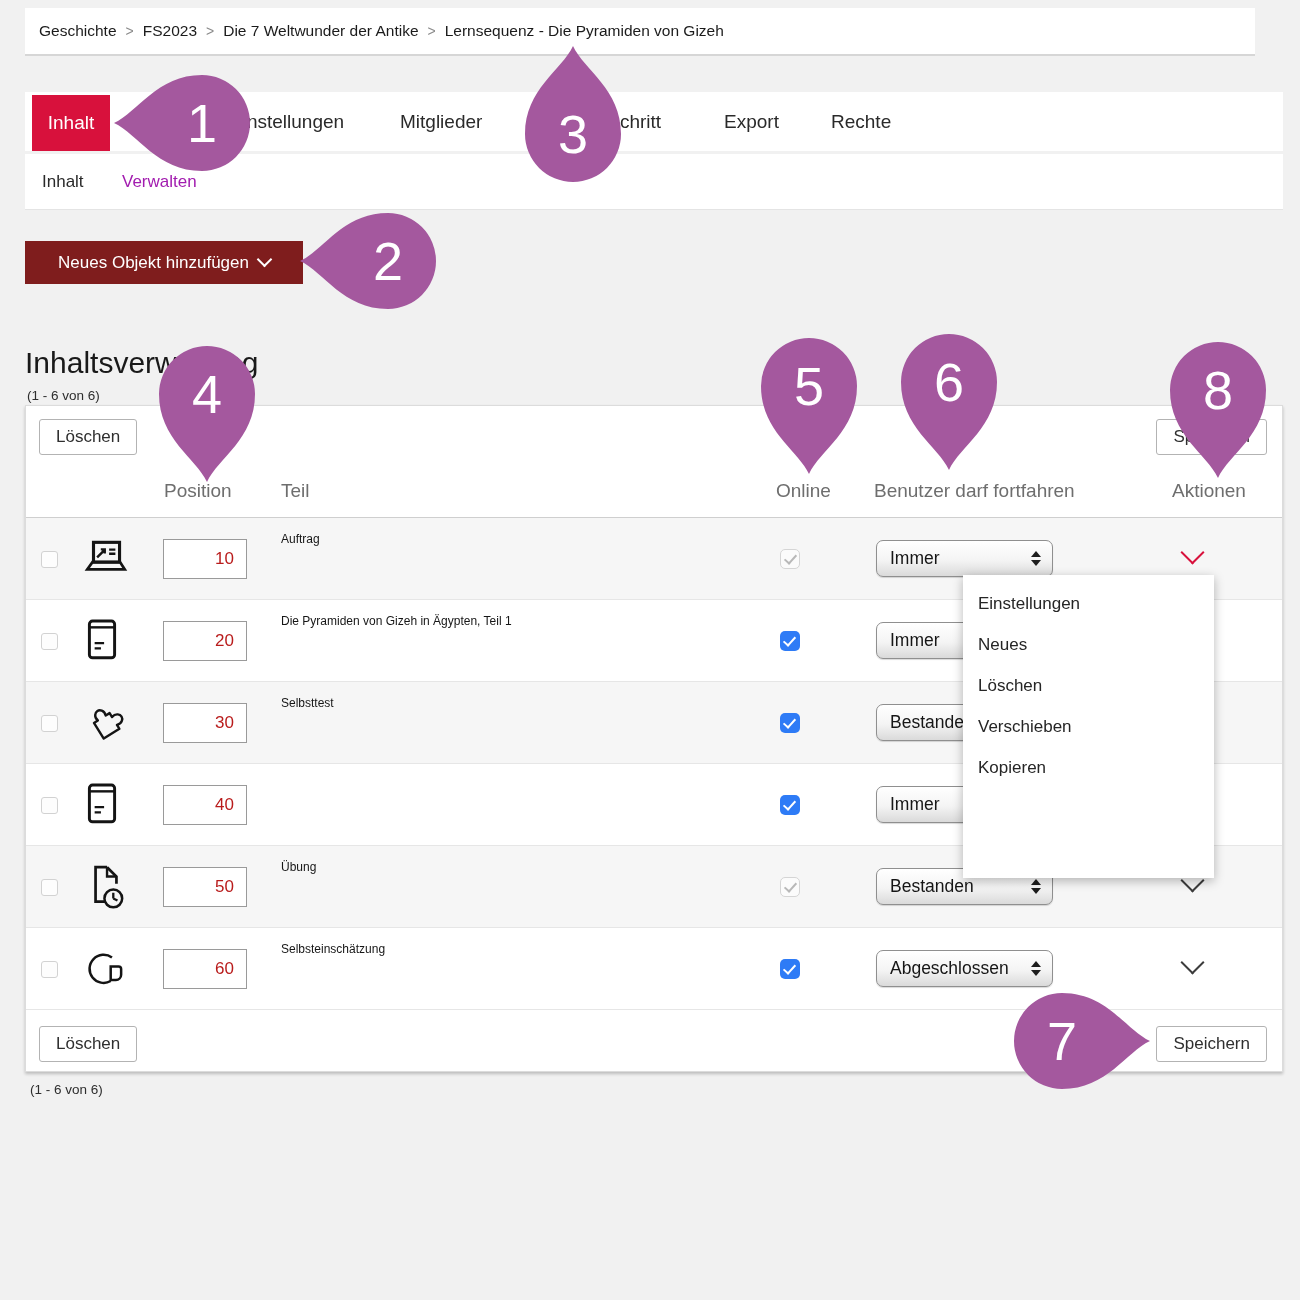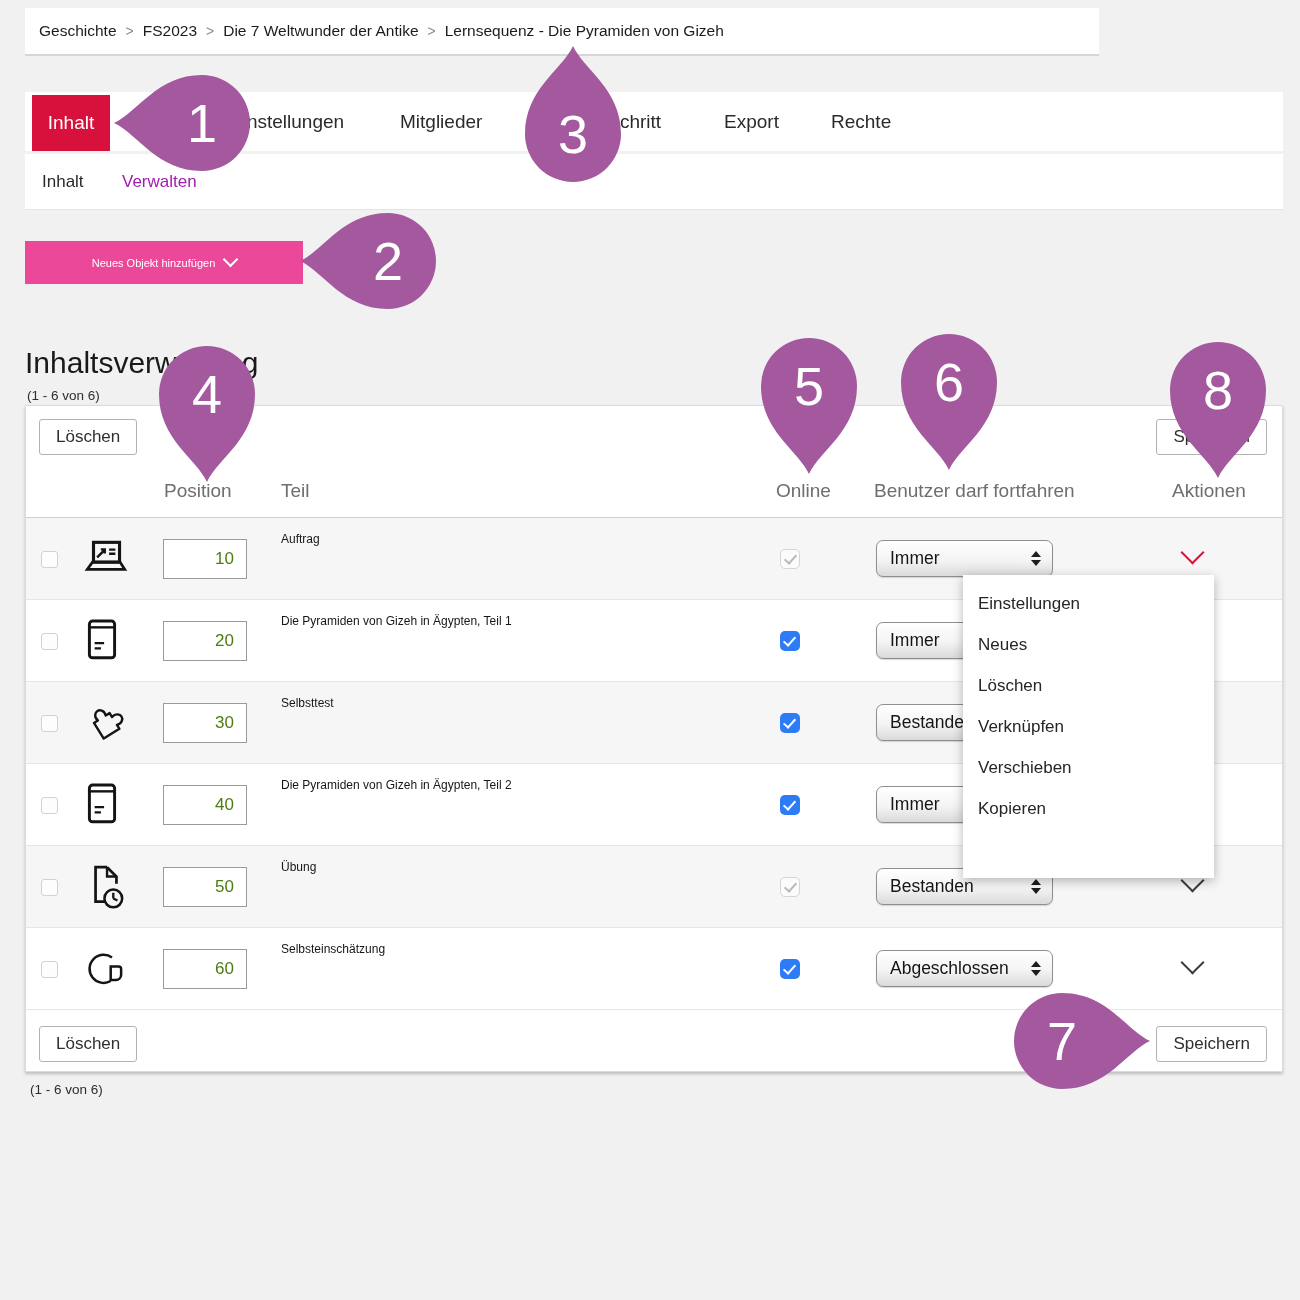--- a/index.html
+++ b/index.html
@@ -8,21 +8,21 @@
     font-family:"Liberation Sans", sans-serif;
     background:#f1f1f1;
     position:relative;
     overflow:hidden;
     color:#1b1b1b;
   }
   .abs { position:absolute; }
 
   
   .breadcrumb-bar {
-    left:25px; top:8px; width:1074px; height:48px;
+    left:25px; top:8px; width:1230px; height:48px;
     background:#fff; border-bottom:2px solid #d6d6d6;
     display:flex; align-items:center; padding-left:14px;
     font-size:15.5px; color:#1b1b1b;
   }
   .breadcrumb-bar .sep { color:#8a8a8a; margin:0 9px; font-size:14px; }
   .crumb { cursor:pointer; }
 
   .tabbar {
     left:25px; top:92px; width:1258px; height:59px;
     background:#fff;
@@ -38,21 +38,21 @@
   }
   .subtabbar {
     left:25px; top:154px; width:1258px; height:56px;
     background:#fff; border-bottom:1px solid #e4e4e4;
   }
   .subtab-item { position:absolute; top:18px; font-size:17px; white-space:nowrap; }
 
   
   .add-btn {
     left:25px; top:241px; height:43px; width:278px;
-    background:#ec4899; color:#fff; font-size:11px;
+    background:#7f1d1d; color:#fff; font-size:17px;
     display:flex; align-items:center; justify-content:center; gap:10px;
     cursor:pointer;
   }
   .chev { display:inline-block; width:11px; height:11px;
     border-right:2px solid #fff; border-bottom:2px solid #fff;
     transform:rotate(45deg); margin-top:-6px; }
 
   
   .heading { left:25px; top:346px; font-size:30px; font-weight:400; color:#191919; }
   .count-top { left:27px; top:388px; font-size:13.5px; color:#2e2e2e; }
@@ -85,21 +85,21 @@
   .row .sel-cb {
     position:absolute; left:15px; top:33px; width:17px; height:17px;
     border:1px solid #d2d2d2; border-radius:3px; background:#fdfdfd; cursor:pointer;
   }
   .type-icon { position:absolute; left:55px; top:17px; width:50px; height:48px; }
 
   .pos-input {
     position:absolute; left:137px; top:21px; width:84px; height:40px;
     border:1px solid #9a9a9a; background:#fff; font-size:17px;
     text-align:right; padding-right:12px; font-family:"Liberation Sans", sans-serif;
-    color:#4d7c0f;
+    color:#b91c1c;
   }
   .title { position:absolute; left:255px; top:14px; font-size:12px; color:#161616; white-space:nowrap; }
 
   .cb { position:absolute; left:754px; top:31px; width:20px; height:20px; border-radius:5px; cursor:pointer; }
   .cb.checked { background:#2e7bf6; }
   .cb.checked::after {
     content:""; position:absolute; left:6px; top:2.5px; width:5px; height:10px;
     border-right:2.5px solid #fff; border-bottom:2.5px solid #fff; transform:rotate(42deg);
   }
   .cb.checked-disabled { background:#fbfbfb; border:1px solid #d5d5d5; }
@@ -251,21 +251,20 @@
     </div>
 
     <div class="row even">
       <span class="sel-cb"></span>
       <svg class="type-icon ticon" viewBox="0 0 40 44" style="width:42px;">
         <rect x="8" y="3" width="24" height="35" rx="3" stroke-width="2.8"></rect>
         <path d="M8,9 H32" stroke-width="2.3"></path>
         <path d="M13,24 h9 M13,29 h6" stroke-width="2.3"></path>
       </svg>
       <input class="pos-input" value="40" style="">
-      <span class="title">Die Pyramiden von Gizeh in Ägypten, Teil 2</span>
       <span class="cb checked"></span>
       <div class="select">
         <span>Immer</span>
         <span class="stepper">
             <span class="u"></span>
             <span class="d"></span>
           </span>
       </div>
       <span class="act-chev"></span>
     </div>
@@ -316,21 +315,20 @@
   <button class="btn btn-del-bot">Löschen</button>
   <button class="btn btn-save-bot">Speichern</button>
 </div>
 
 <div class="abs count-bottom">(1 - 6 von 6)</div>
 
 <div class="abs menu">
   <div class="menu-item">Einstellungen</div>
   <div class="menu-item">Neues</div>
   <div class="menu-item">Löschen</div>
-  <div class="menu-item">Verknüpfen</div>
   <div class="menu-item">Verschieben</div>
   <div class="menu-item">Kopieren</div>
 </div>
 
 <svg class="marker" style="left:114px; top:73px;" width="138" height="100" viewBox="0 0 138 100">
   <path d="M0,50 C24,39 43,2 88,2 A48,48 0 1,1 88,98 C43,98 24,61 0,50 Z"></path>
   <text x="88" y="69">1</text>
 </svg>
 <svg class="marker" style="left:300px; top:211px;" width="138" height="100" viewBox="0 0 138 100">
   <path d="M0,50 C24,39 43,2 88,2 A48,48 0 1,1 88,98 C43,98 24,61 0,50 Z"></path>

